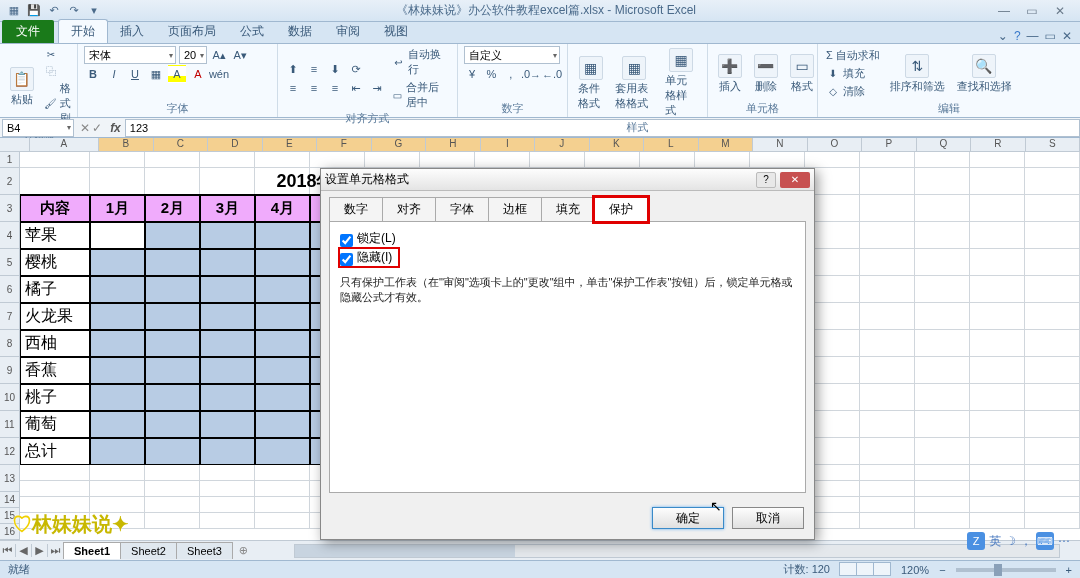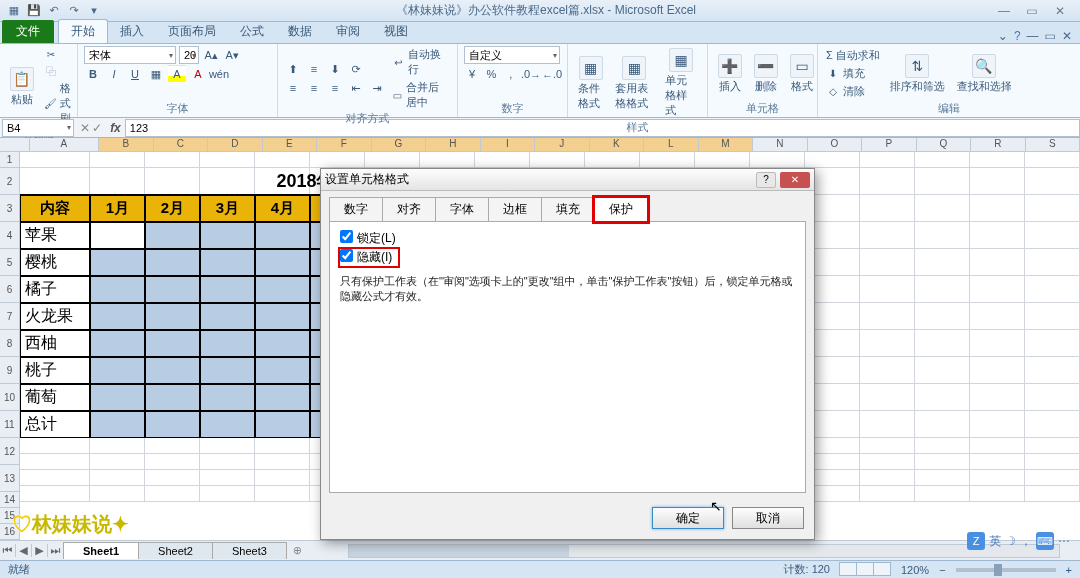--- a/index.html
+++ b/index.html
@@ -50,51 +50,51 @@
 .ch { width: 55px; text-align: center; font-size: 10px; color: #555; border-right: 1px solid #c0cad4; }
 .ch.sel-col { background: #f4d090; }
 .gridbody { display: flex; }
 .rowheads { width: 30px; }
 .rh { height: 27px; border-bottom: 1px solid #c0cad4; border-right: 1px solid #c0cad4; text-align: center; font-size: 10px; color: #555; background: #e8eef4; display: flex; align-items: center; justify-content: center; }
 .rh.small { height: 16px; }
 .cells { position: relative; }
 .crow { display: flex; }
 .cell { width: 55px; height: 27px; border-right: 1px solid #d0d6dc; border-bottom: 1px solid #d0d6dc; display: flex; align-items: center; padding: 0 4px; font-size: 15px; }
 .cell.small { height: 16px; }
-.cell.hdr { background: #eab308; font-weight: bold; justify-content: center; border: 1px solid #000; }
+.cell.hdr { background: #f0abfc; font-weight: bold; justify-content: center; border: 1px solid #000; }
 .cell.lab { font-size: 16px; border: 1px solid #000; }
 .cell.selarea { background: #b8cce4; border: 1px solid #000; }
 .cell.active { background: #fff !important; outline: 2px solid #000; outline-offset: -1px; }
 .title-row { position: absolute; left: 0; top: 16px; width: 715px; height: 27px; text-align: center; font-size: 18px; font-weight: bold; border-bottom: 1px solid #000; display: flex; align-items: center; justify-content: center; }
 
 
 .dialog { position: absolute; left: 320px; top: 168px; width: 495px; background: #f0f0f0; border: 1px solid #888; box-shadow: 3px 3px 12px rgba(0,0,0,0.4); z-index: 100; }
 .dlg-title { height: 22px; background: linear-gradient(#fdfdfd,#e4e4e4); border-bottom: 1px solid #bbb; display: flex; align-items: center; padding: 0 4px; font-size: 12px; }
 .dlg-title span:first-child { flex: 1; }
 .dlg-x { width: 30px; height: 16px; background: #c75050; color: #fff; text-align: center; font-size: 10px; border-radius: 2px; line-height: 16px; }
 .dlg-help { width: 20px; height: 16px; background: #e8e8e8; border: 1px solid #bbb; text-align: center; font-size: 10px; line-height: 14px; margin-right: 4px; border-radius: 2px; }
 .dlg-tabs { display: flex; padding: 6px 8px 0 8px; gap: 0; }
 .dlg-tab { padding: 3px 14px; border: 1px solid #aaa; background: #f4f4f4; font-size: 12px; margin-right: -1px; cursor: default; }
 .dlg-tab.active { background: #fff; border-bottom-color: #fff; position: relative; z-index: 2; }
 .dlg-tab.hl { outline: 3px solid #e00000; outline-offset: -1px; }
 .dlg-body { margin: 0 8px 8px 8px; background: #fff; border: 1px solid #aaa; min-height: 272px; padding: 8px 10px; font-size: 12px; margin-top: -1px; }
-.chk-row { display: flex; align-items: flex-start; gap: 4px; margin-bottom: 2px; }
+.chk-row { display: flex; align-items: flex-end; gap: 4px; margin-bottom: 2px; }
 .chk-row.hl { outline: 2px solid #e00000; outline-offset: 0; display: inline-flex; padding-right: 6px; }
 .chk-row input { width: 13px; height: 13px; }
 .dlg-desc { margin-top: 6px; font-size: 11px; line-height: 1.4; color: #222; }
 .dlg-btns { display: flex; justify-content: flex-end; gap: 8px; padding: 6px 10px 10px 0; }
 .dlg-btn { width: 72px; height: 22px; background: linear-gradient(#fdfdfd,#e0e0e0); border: 1px solid #888; font-size: 12px; display: flex; align-items: center; justify-content: center; cursor: default; }
 .dlg-btn.def { border: 1px solid #3a8ac8; box-shadow: 0 0 3px #6ab0f0; }
 .cursor-arrow { position: absolute; left: 710px; top: 498px; z-index: 200; font-size: 14px; color: #000; pointer-events: none; }
 
 
 .sheet-tabs { position: absolute; bottom: 18px; left: 0; right: 0; height: 20px; background: #e8eef4; display: flex; align-items: center; border-top: 1px solid #c0cad4; font-size: 11px; }
 .st-nav { display: flex; gap: 0; }
 .st-nav span { width: 16px; text-align: center; border-right: 1px solid #c0cad4; color: #666; }
-.stab { padding: 2px 19px; background: #fff; border: 1px solid #aaa; border-bottom: none; margin-left: -1px; }
+.stab { padding: 2px 10px; background: #fff; border: 1px solid #aaa; border-bottom: none; margin-left: -1px; }
 .stab.active { background: #fff; font-weight: bold; }
 .stab.inactive { background: #e0e8ef; }
 .hscroll { flex: 1; margin: 0 20px 0 40px; height: 14px; background: #e4e8ec; border: 1px solid #c0cad4; position: relative; }
 .hscroll-thumb { position: absolute; left: 0; width: 220px; height: 100%; background: #c8d4e0; }
 
 .statusbar { position: absolute; bottom: 0; left: 0; right: 0; height: 18px; background: #d6e5f3; display: flex; align-items: center; font-size: 11px; color: #3a5a7a; padding: 0 8px; border-top: 1px solid #a0b8d0; }
 .status-right { margin-left: auto; display: flex; gap: 10px; align-items: center; }
 .zoom-slider { width: 100px; height: 4px; background: #b0c0d0; position: relative; }
 .zoom-slider::before { content: ""; position: absolute; left: 38px; top: -4px; width: 8px; height: 12px; background: #8aa0b8; }
 .view-btns span { width: 18px; height: 14px; border: 1px solid #a0b8d0; display: inline-block; margin-left: -1px; background: #eef4fa; }
@@ -161,21 +161,21 @@
           </div>
       </div>
     </div>
     <div class="rgroup-label">剪贴板</div>
   </div>
 
   <div class="rgroup" style="width:200px">
     <div class="rgroup-body stack" style="align-items:stretch">
       <div class="row">
         <div class="sel" style="width:92px">宋体</div>
-        <div class="sel" style="width:20px">20</div>
+        <div class="sel" style="width:28px">20</div>
         <span class="sbtn">A▴</span>
         <span class="sbtn">A▾</span>
       </div>
       <div class="row">
         <span class="sbtn" style="font-weight:bold">B</span>
         <span class="sbtn" style="font-style:italic">I</span>
         <span class="sbtn" style="text-decoration:underline">U</span>
         <span class="sbtn">▦</span>
         <span class="sbtn" style="background:linear-gradient(#fff 60%,#ffff00 60%)">A</span>
         <span class="sbtn" style="color:#c00000">A</span>
@@ -510,20 +510,41 @@
           <div class="cell selarea" style="width:55px;height:27px"></div>
           <div class="cell selarea" style="width:55px;height:27px"></div>
           <div class="cell" style="width:55px;height:27px"></div>
           <div class="cell" style="width:55px;height:27px"></div>
           <div class="cell" style="width:55px;height:27px"></div>
           <div class="cell" style="width:55px;height:27px"></div>
           <div class="cell" style="width:55px;height:27px"></div>
           <div class="cell" style="width:55px;height:27px"></div>
         </div>
         <div class="crow">
+          <div class="cell lab" style="width:70px;height:27px">香蕉</div>
+          <div class="cell selarea" style="width:55px;height:27px"></div>
+          <div class="cell selarea" style="width:55px;height:27px"></div>
+          <div class="cell selarea" style="width:55px;height:27px"></div>
+          <div class="cell selarea" style="width:55px;height:27px"></div>
+          <div class="cell selarea" style="width:55px;height:27px"></div>
+          <div class="cell selarea" style="width:55px;height:27px"></div>
+          <div class="cell selarea" style="width:55px;height:27px"></div>
+          <div class="cell selarea" style="width:55px;height:27px"></div>
+          <div class="cell selarea" style="width:55px;height:27px"></div>
+          <div class="cell selarea" style="width:55px;height:27px"></div>
+          <div class="cell selarea" style="width:55px;height:27px"></div>
+          <div class="cell selarea" style="width:55px;height:27px"></div>
+          <div class="cell" style="width:55px;height:27px"></div>
+          <div class="cell" style="width:55px;height:27px"></div>
+          <div class="cell" style="width:55px;height:27px"></div>
+          <div class="cell" style="width:55px;height:27px"></div>
+          <div class="cell" style="width:55px;height:27px"></div>
+          <div class="cell" style="width:55px;height:27px"></div>
+        </div>
+        <div class="crow">
           <div class="cell lab" style="width:70px;height:27px">桃子</div>
           <div class="cell selarea" style="width:55px;height:27px"></div>
           <div class="cell selarea" style="width:55px;height:27px"></div>
           <div class="cell selarea" style="width:55px;height:27px"></div>
           <div class="cell selarea" style="width:55px;height:27px"></div>
           <div class="cell selarea" style="width:55px;height:27px"></div>
           <div class="cell selarea" style="width:55px;height:27px"></div>
           <div class="cell selarea" style="width:55px;height:27px"></div>
           <div class="cell selarea" style="width:55px;height:27px"></div>
           <div class="cell selarea" style="width:55px;height:27px"></div>

